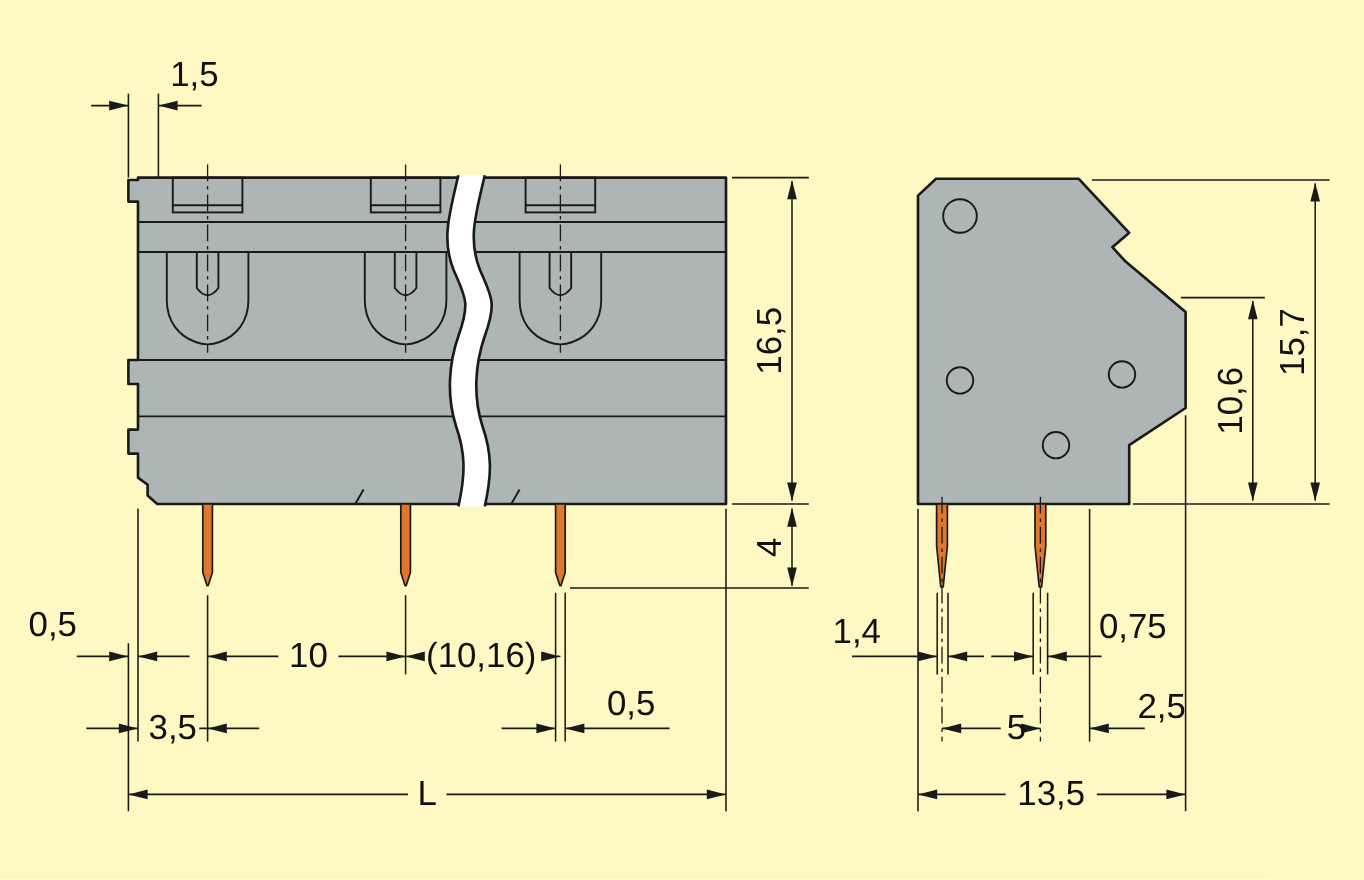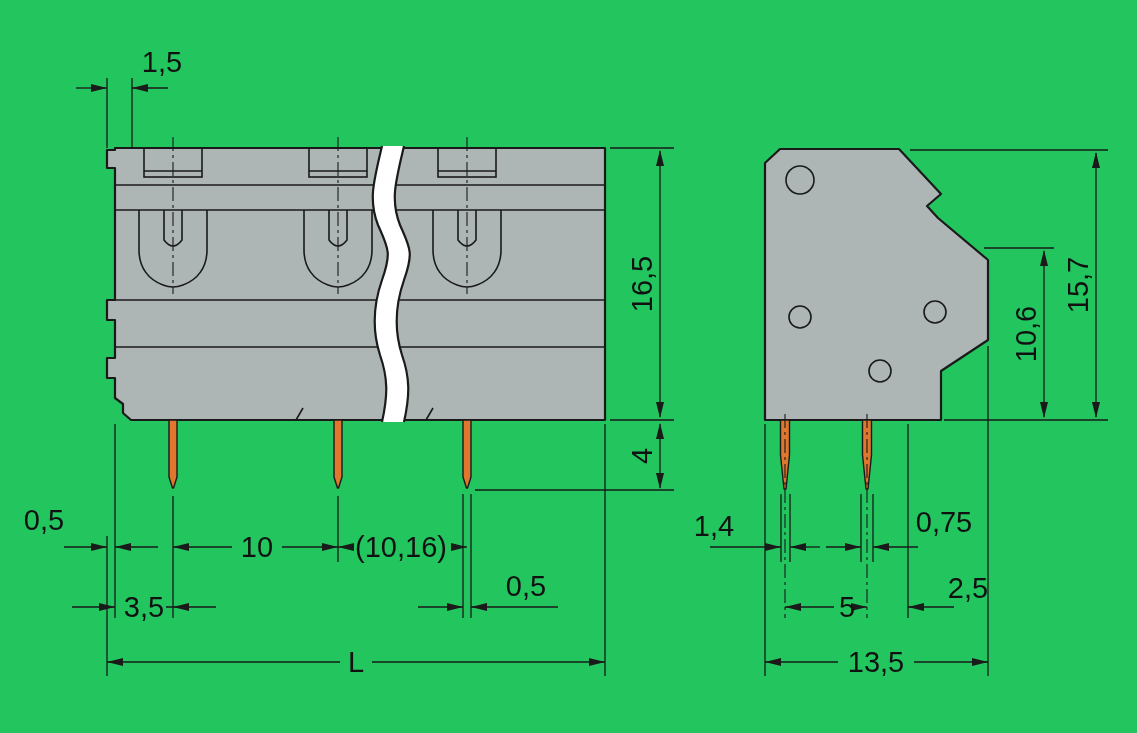--- a/index.html
+++ b/index.html
@@ -1,16 +1,16 @@
 <!DOCTYPE html>
 <html><head>
 <meta charset="utf-8">
 <style>
   html,body{margin:0;padding:0;background:#fff}
-  .stage{position:relative;width:1137px;height:733px;background:#22c55e;font-family:"Liberation Sans",sans-serif}
+  .stage{position:relative;width:1137px;height:733px;background:#fef9c3;font-family:"Liberation Sans",sans-serif}
   svg{display:block}
   .body-shape{stroke:#1a1a1a;stroke-width:2.2;stroke-linejoin:round}
   .pin-shape{stroke:#1a1a1a;stroke-width:1.4;stroke-linejoin:round}
   .thin{stroke:#1a1a1a;stroke-width:1.6;fill:none}
   .outline{stroke:#1a1a1a;stroke-width:2.2;fill:none}
   .dim{stroke:#1a1a1a;stroke-width:1.3;fill:none}
   .cl{stroke:#1a1a1a;stroke-width:1.1;fill:none;stroke-dasharray:14 4 3 4}
   .ah{fill:#1a1a1a;stroke:none}
   .break-fill{fill:#ffffff;stroke:none}
   text{text-anchor:middle;font:29px "Liberation Sans",sans-serif;fill:#111}

